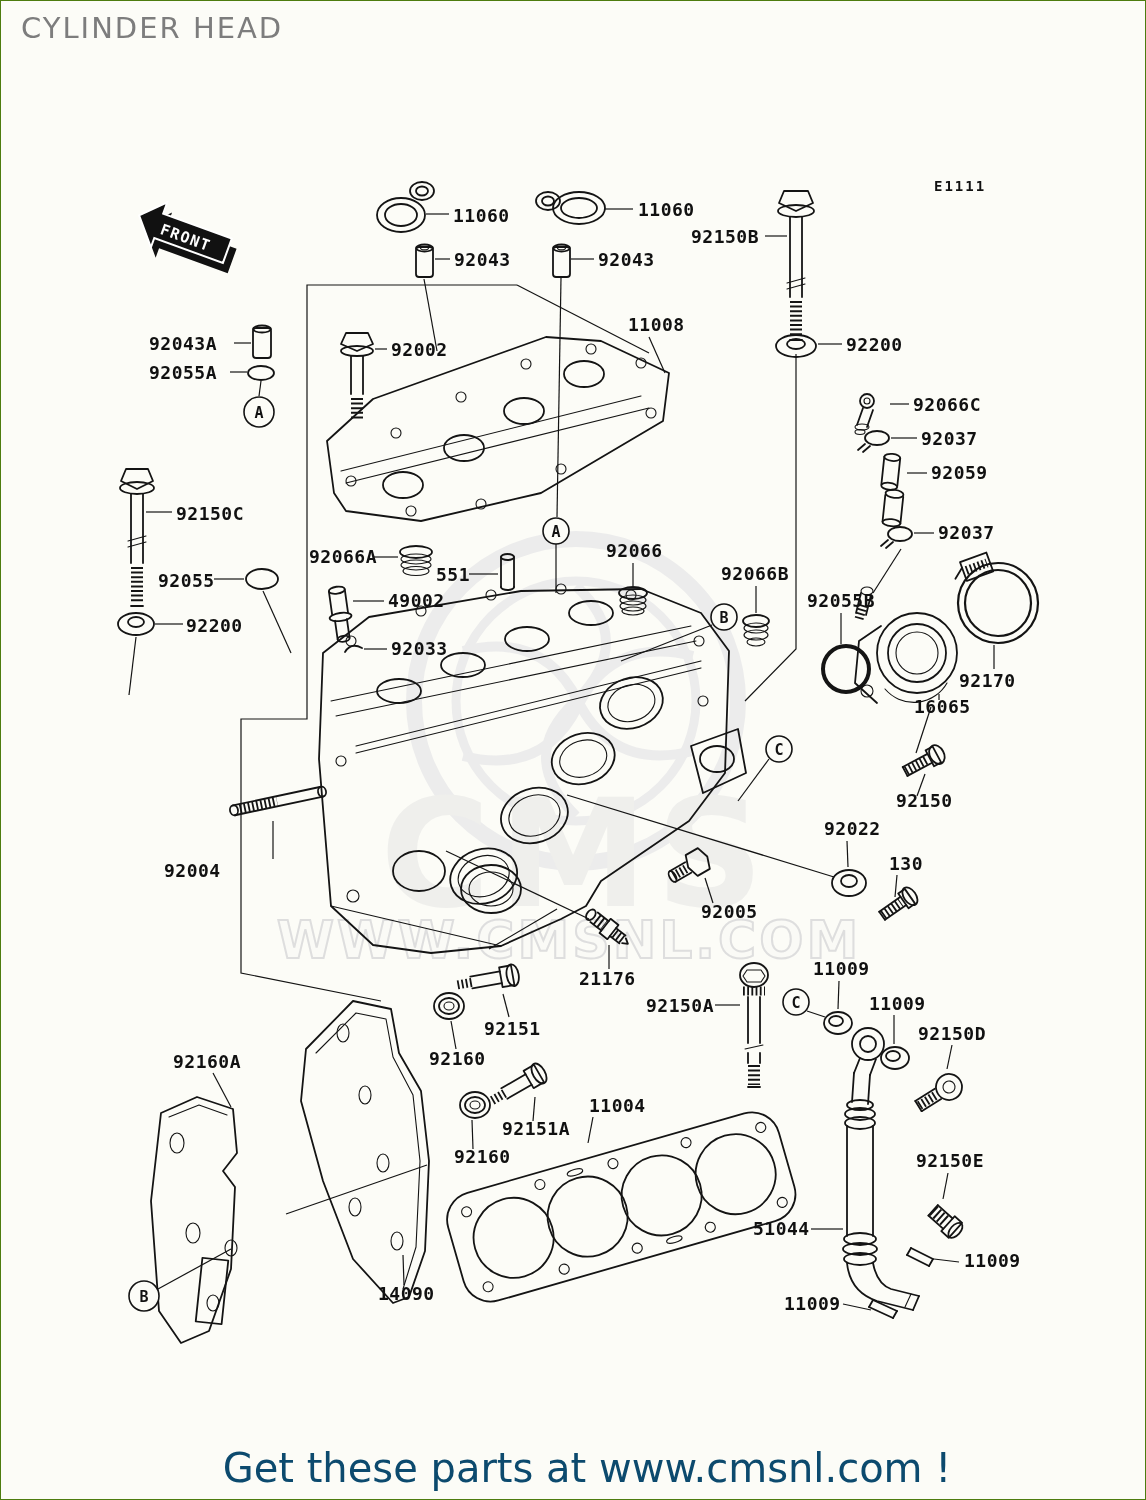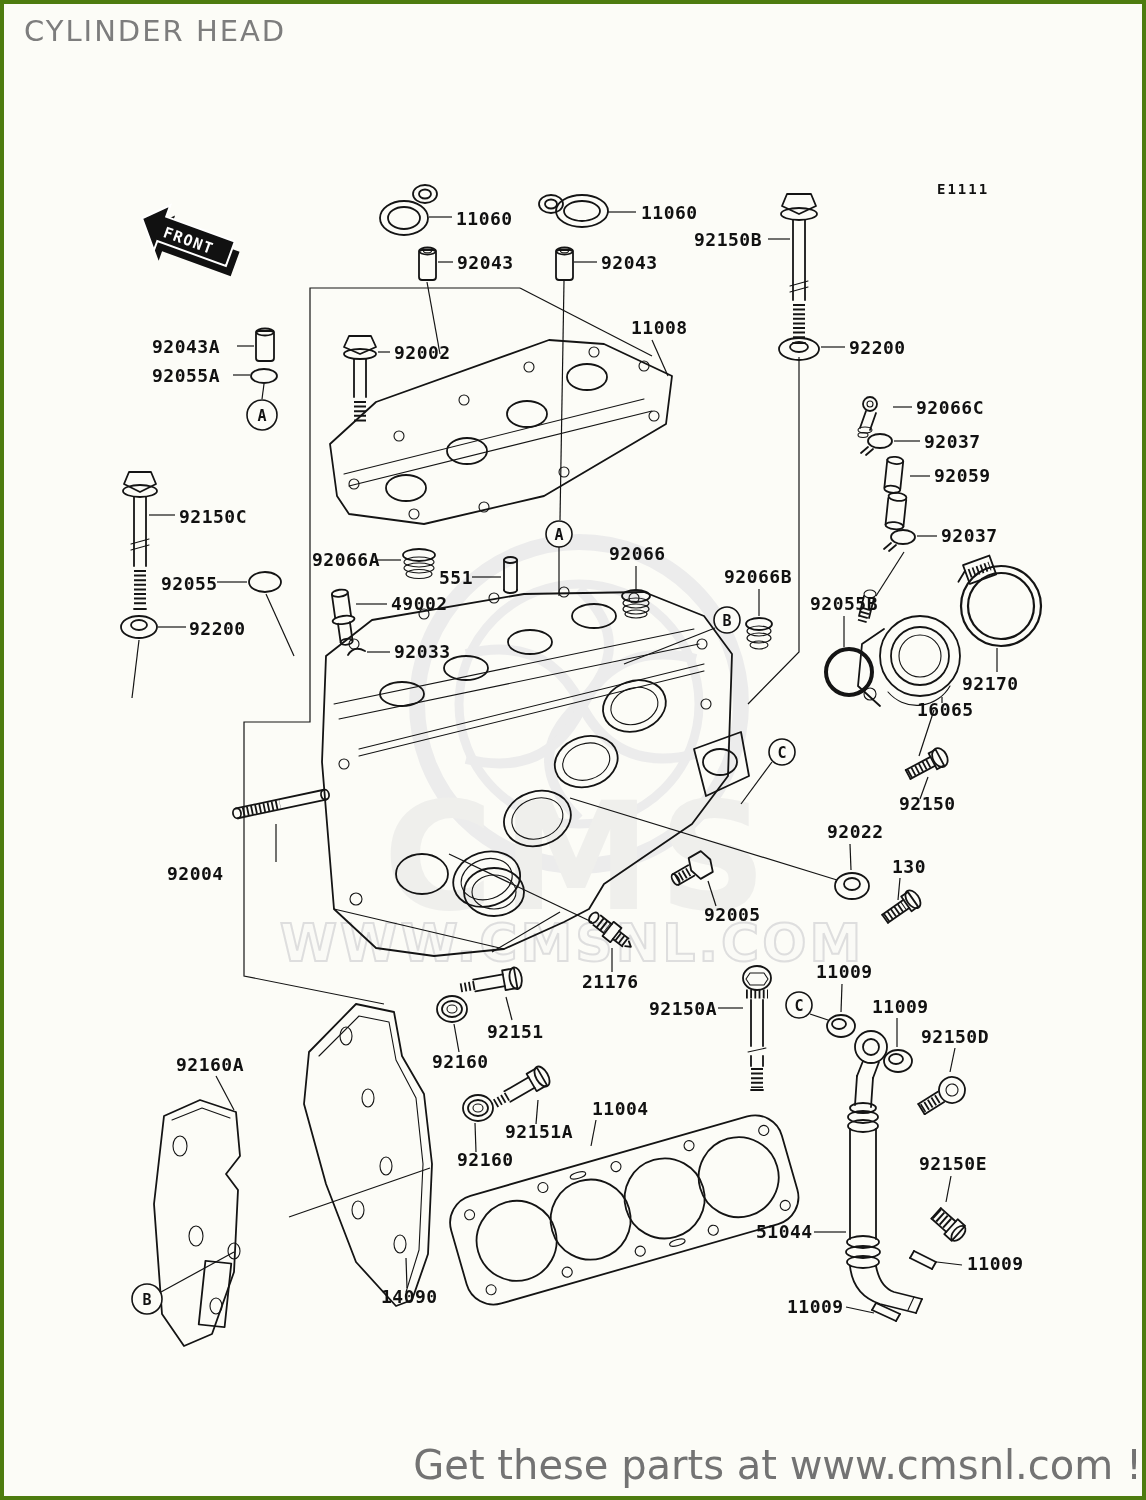--- a/index.html
+++ b/index.html
@@ -1,27 +1,27 @@
 <!DOCTYPE html>
 <html><head>
 <meta charset="utf-8">
 <style>
   html,body{margin:0;padding:0;background:#ffffff;}
   #page{
     position:relative;width:1146px;height:1500px;
-    background:#fcfcf7;border:4px solid #4d7c0f;box-sizing:border-box;
+    background:#fcfcf7;border:1px solid #4d7c0f;box-sizing:border-box;
     font-family:"DejaVu Sans", sans-serif;overflow:hidden;
   }
   #page-title{
     position:absolute;left:20px;top:10px;
     font-size:29px;color:#7d7d7d;letter-spacing:2px;
   }
   #footer-cta{
-    position:absolute;left:0;right:0;bottom:8px;text-align:right;
-    font-size:40px;color:#737373;cursor:pointer;padding-left:28px;
+    position:absolute;left:0;right:0;bottom:8px;text-align:center;
+    font-size:40px;color:#0c4a6e;cursor:pointer;padding-left:28px;
   }
   svg{position:absolute;left:0;top:0;}
   
   .p  {stroke:#141414;fill:none;stroke-width:1.8;stroke-linejoin:round;stroke-linecap:round;}
   .pt {stroke:#141414;fill:none;stroke-width:1.1;stroke-linejoin:round;stroke-linecap:round;}
   .ld {stroke:#141414;fill:none;stroke-width:1.2;}
   .thr{stroke:#141414;fill:none;stroke-width:12;stroke-dasharray:2 2.6;}
   .th2{stroke:#141414;fill:none;stroke-width:9;stroke-dasharray:1.8 2.4;}
   .callout{font:bold 18px "DejaVu Sans Mono", monospace;letter-spacing:0.5px;fill:#111;}
   .callout-sm{font:bold 14px "DejaVu Sans Mono", monospace;letter-spacing:2px;fill:#111;}

